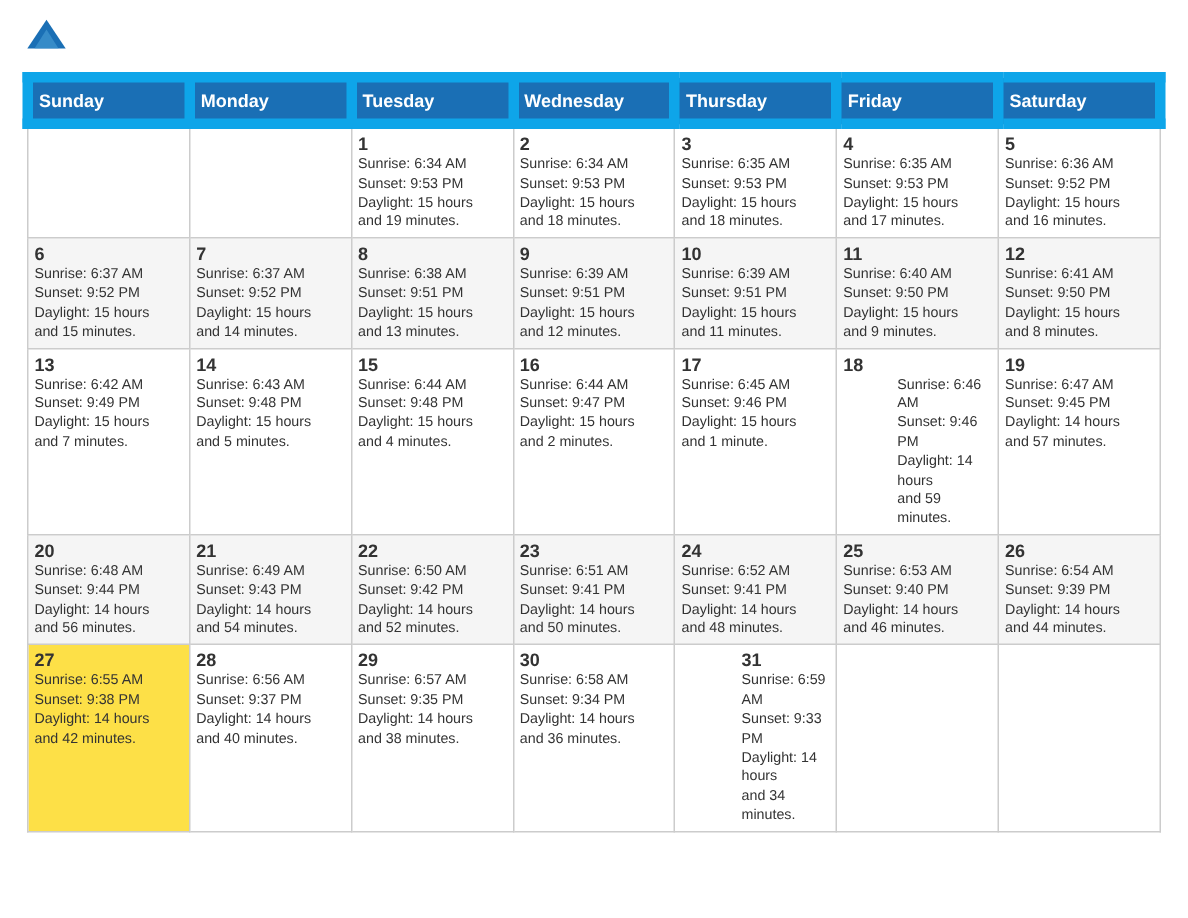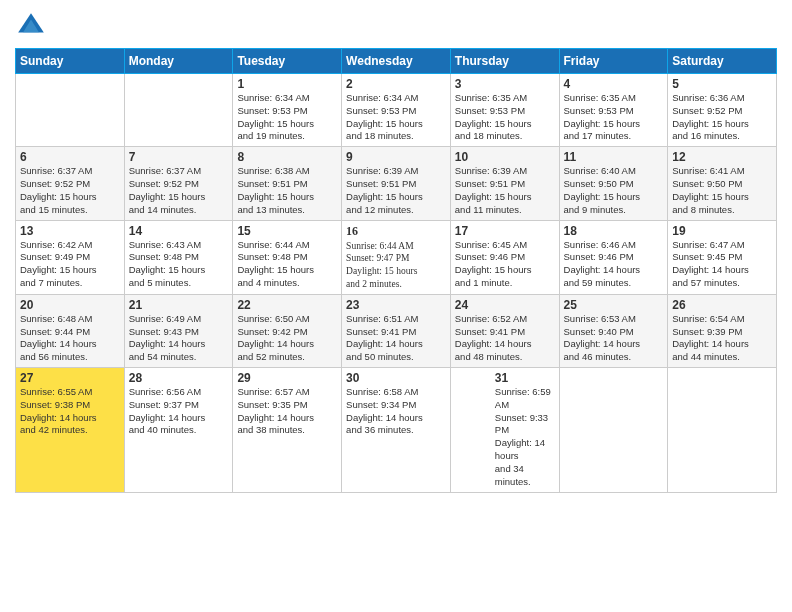--- a/index.html
+++ b/index.html
@@ -64,21 +64,21 @@
       border-collapse: collapse;
       border: 1px solid #ccc;
     }
     .calendar th {
       background: #1a6fb5;
       color: #fff;
       font-size: 12px;
       font-weight: bold;
       padding: 5px 4px;
       text-align: left;
-      border: 1px solid #0ea5e9;
+      border: 7px solid #0ea5e9;
     }
     .calendar td {
       border: 1px solid #ccc;
       vertical-align: top;
       padding: 3px 4px;
       width: calc(100% / 7);
       min-height: 75px;
       font-size: 10px;
       color: #333;
     }
@@ -245,37 +245,37 @@
 Daylight: 15 hours
 and 5 minutes.</div>
           </td>
           <td style="background: rgb(255, 255, 255); margin-left: 18px;">
             <span class="day-num">15</span>
             <div class="day-info" style="white-space: pre-line;">Sunrise: 6:44 AM
 Sunset: 9:48 PM
 Daylight: 15 hours
 and 4 minutes.</div>
           </td>
-          <td style="background: rgb(255, 255, 255); font-family: Liberation Serif, serif;">
+          <td style="background: rgb(255, 255, 255);">
             <span class="day-num">16</span>
             <div class="day-info" style="white-space: pre-line;">Sunrise: 6:44 AM
 Sunset: 9:47 PM
 Daylight: 15 hours
 and 2 minutes.</div>
           </td>
           <td style="background: rgb(255, 255, 255);">
             <span class="day-num">17</span>
             <div class="day-info" style="white-space: pre-line;">Sunrise: 6:45 AM
 Sunset: 9:46 PM
 Daylight: 15 hours
 and 1 minute.</div>
           </td>
           <td style="background: rgb(255, 255, 255);">
             <span class="day-num">18</span>
-            <div class="day-info" style="white-space: pre-line;">Sunrise: 6:46 AM
+            <div class="day-info" style="white-space: pre-line; margin-left: 36px;">Sunrise: 6:46 AM
 Sunset: 9:46 PM
 Daylight: 14 hours
 and 59 minutes.</div>
           </td>
           <td style="background: rgb(255, 255, 255);">
             <span class="day-num">19</span>
             <div class="day-info" style="white-space: pre-line;">Sunrise: 6:47 AM
 Sunset: 9:45 PM
 Daylight: 14 hours
 and 57 minutes.</div>

